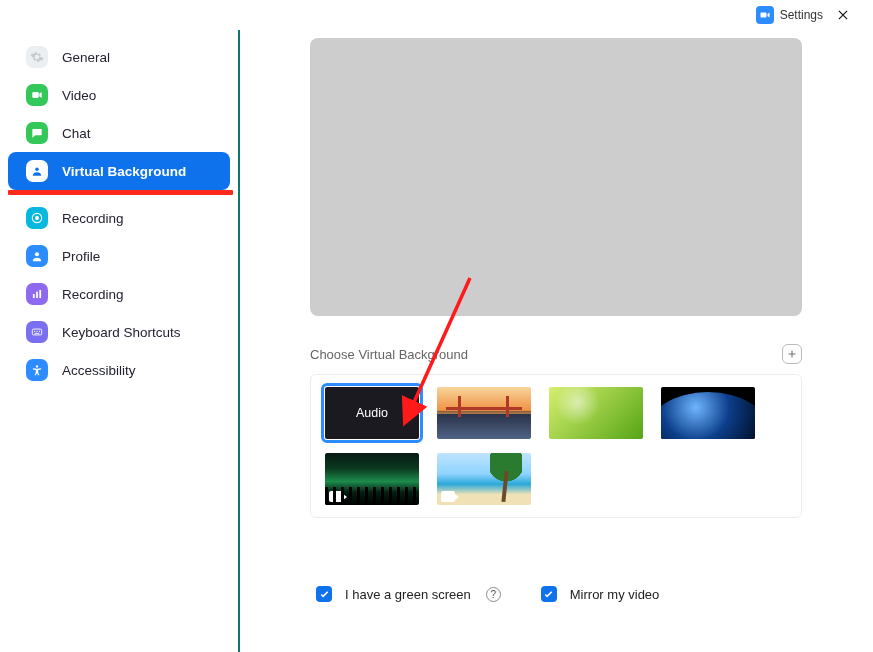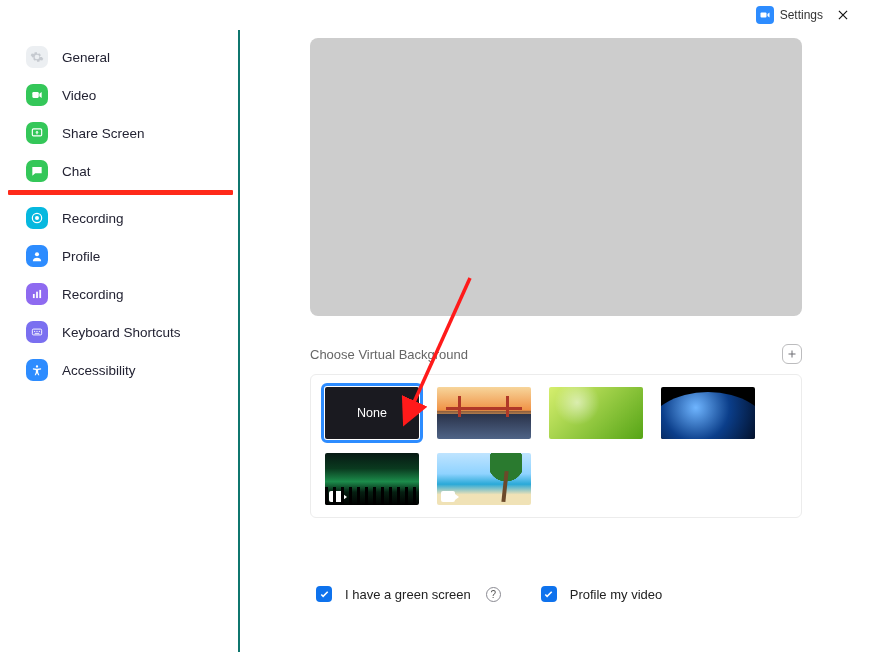--- a/index.html
+++ b/index.html
@@ -92,33 +92,33 @@
           <svg viewBox="0 0 24 24" fill="#fff">
             <rect x="4" y="7" width="11" height="10" rx="2"></rect>
             <path d="M16 10l4-3v10l-4-3z"></path>
           </svg>
         </span>
       <span>Video</span>
     </div>
     <div class="nav-item">
       <span class="nav-icon" style="background:#34c759">
           <svg viewBox="0 0 24 24" fill="#fff">
-            <rect x="4" y="5" width="16" height="12" rx="2" fill="none" stroke="#fff" stroke-width="2"></rect>
-            <path d="M12 8l3 3h-2v3h-2v-3H9z"></path>
-          </svg>
-        </span>
-      <span>Share Screen</span>
-    </div>
-    <div class="nav-item">
-      <span class="nav-icon" style="background:#34c759">
-          <svg viewBox="0 0 24 24" fill="#fff">
             <path d="M4 5h16v11H9l-5 4V5z"></path>
           </svg>
         </span>
       <span>Chat</span>
+    </div>
+    <div class="nav-item selected">
+      <span class="nav-icon" style="background:#fff">
+          <svg viewBox="0 0 24 24" fill="#0E72ED">
+            <circle cx="12" cy="9" r="3"></circle>
+            <path d="M5 19c0-3 3-5 7-5s7 2 7 5v1H5z"></path>
+          </svg>
+        </span>
+      <span>Virtual Background</span>
     </div>
     <div class="underline"></div>
     <div class="nav-item">
       <span class="nav-icon" style="background:#06b8df">
           <svg viewBox="0 0 24 24">
             <circle cx="12" cy="12" r="8" fill="none" stroke="#fff" stroke-width="2"></circle>
             <circle cx="12" cy="12" r="3.5" fill="#fff"></circle>
           </svg>
         </span>
       <span>Recording</span>
@@ -172,21 +172,21 @@
       <span class="section-title">Choose Virtual Background</span>
       <div class="add-btn">
         <svg viewBox="0 0 24 24" stroke="currentColor" stroke-width="2" fill="none">
             <path d="M12 5v14M5 12h14"></path>
           </svg>
       </div>
     </div>
 
     <div class="bg-grid">
       <div class="thumb thumb-none selected">
-        <span>None</span>
+        <span>Audio</span>
       </div>
       <div class="thumb bridge"></div>
       <div class="thumb grass"></div>
       <div class="thumb earth"></div>
       <div class="thumb aurora">
           <span class="vid-badge"></span>
         </div>
       <div class="thumb beach">
           <span class="vid-badge"></span>
         </div>
@@ -201,21 +201,21 @@
           </span>
         <span>I have a green screen</span>
         <span class="help">?</span>
       </label>
       <label class="chk">
         <span class="chk-box">
             <svg viewBox="0 0 24 24" fill="none" stroke="#fff" stroke-width="3.5">
               <path d="M5 12l4 4 10-10"></path>
             </svg>
           </span>
-        <span>Profile my video</span>
+        <span>Mirror my video</span>
       </label>
     </div>
   </main>
 </div>
 
 <svg class="arrow" width="110" height="170">
   <defs>
       <marker id="ah" markerWidth="8" markerHeight="8" refX="6" refY="4" orient="auto">
         <path d="M0,0 L8,4 L0,8 Z" fill="#ff1a1a"></path>
       </marker>

